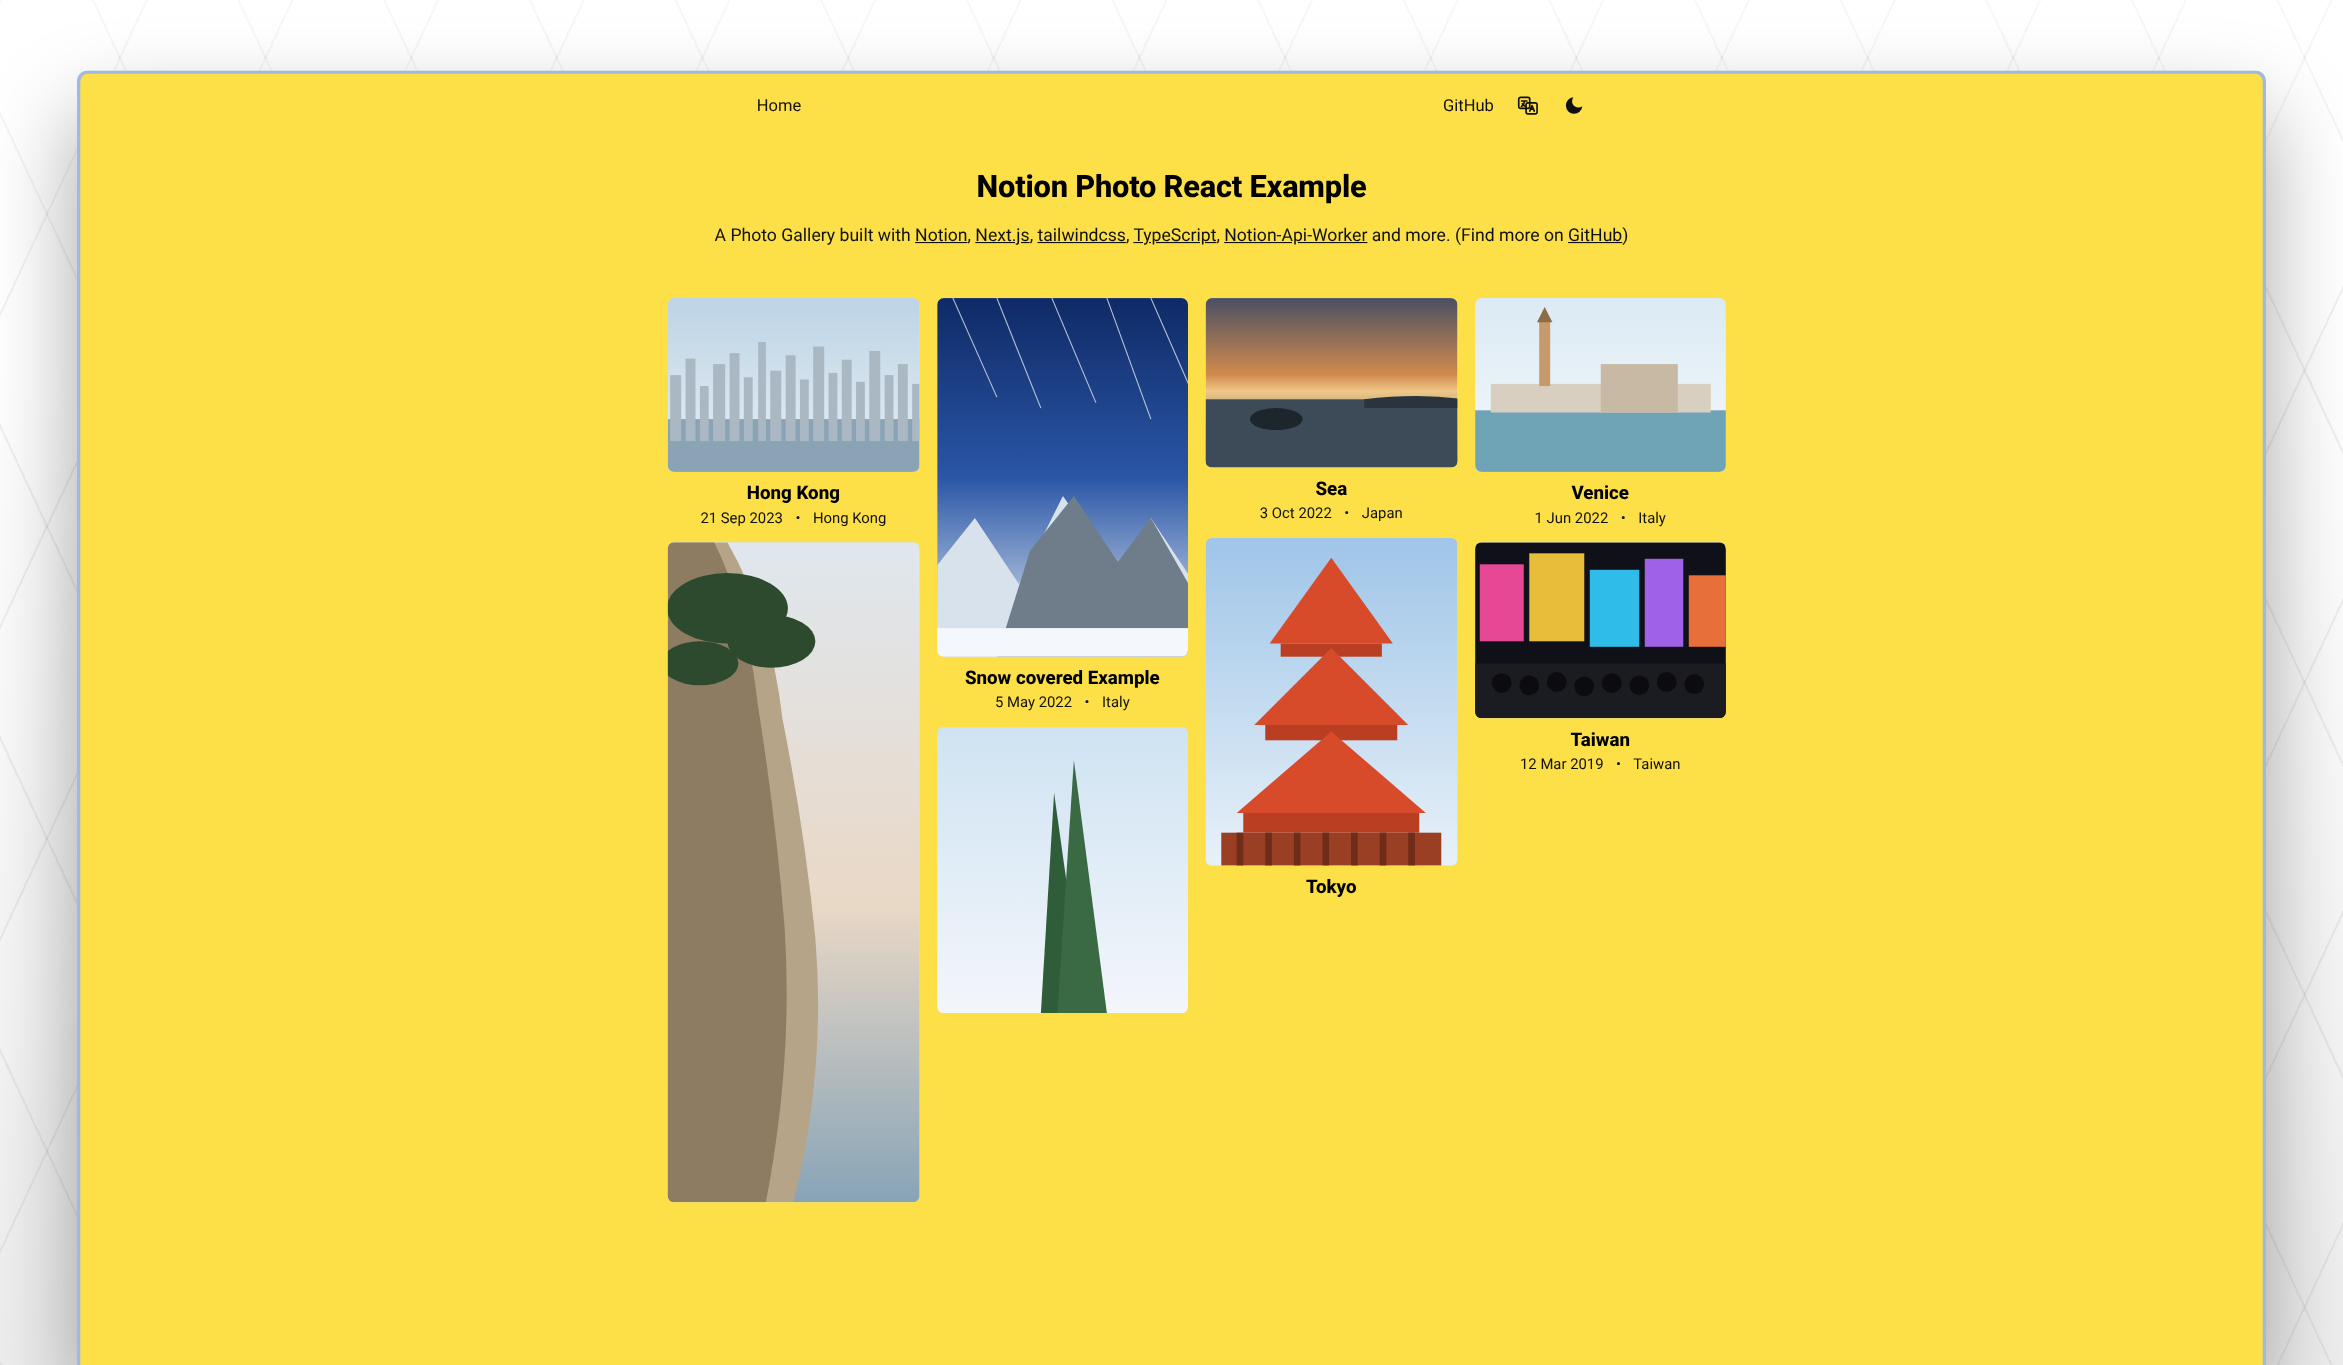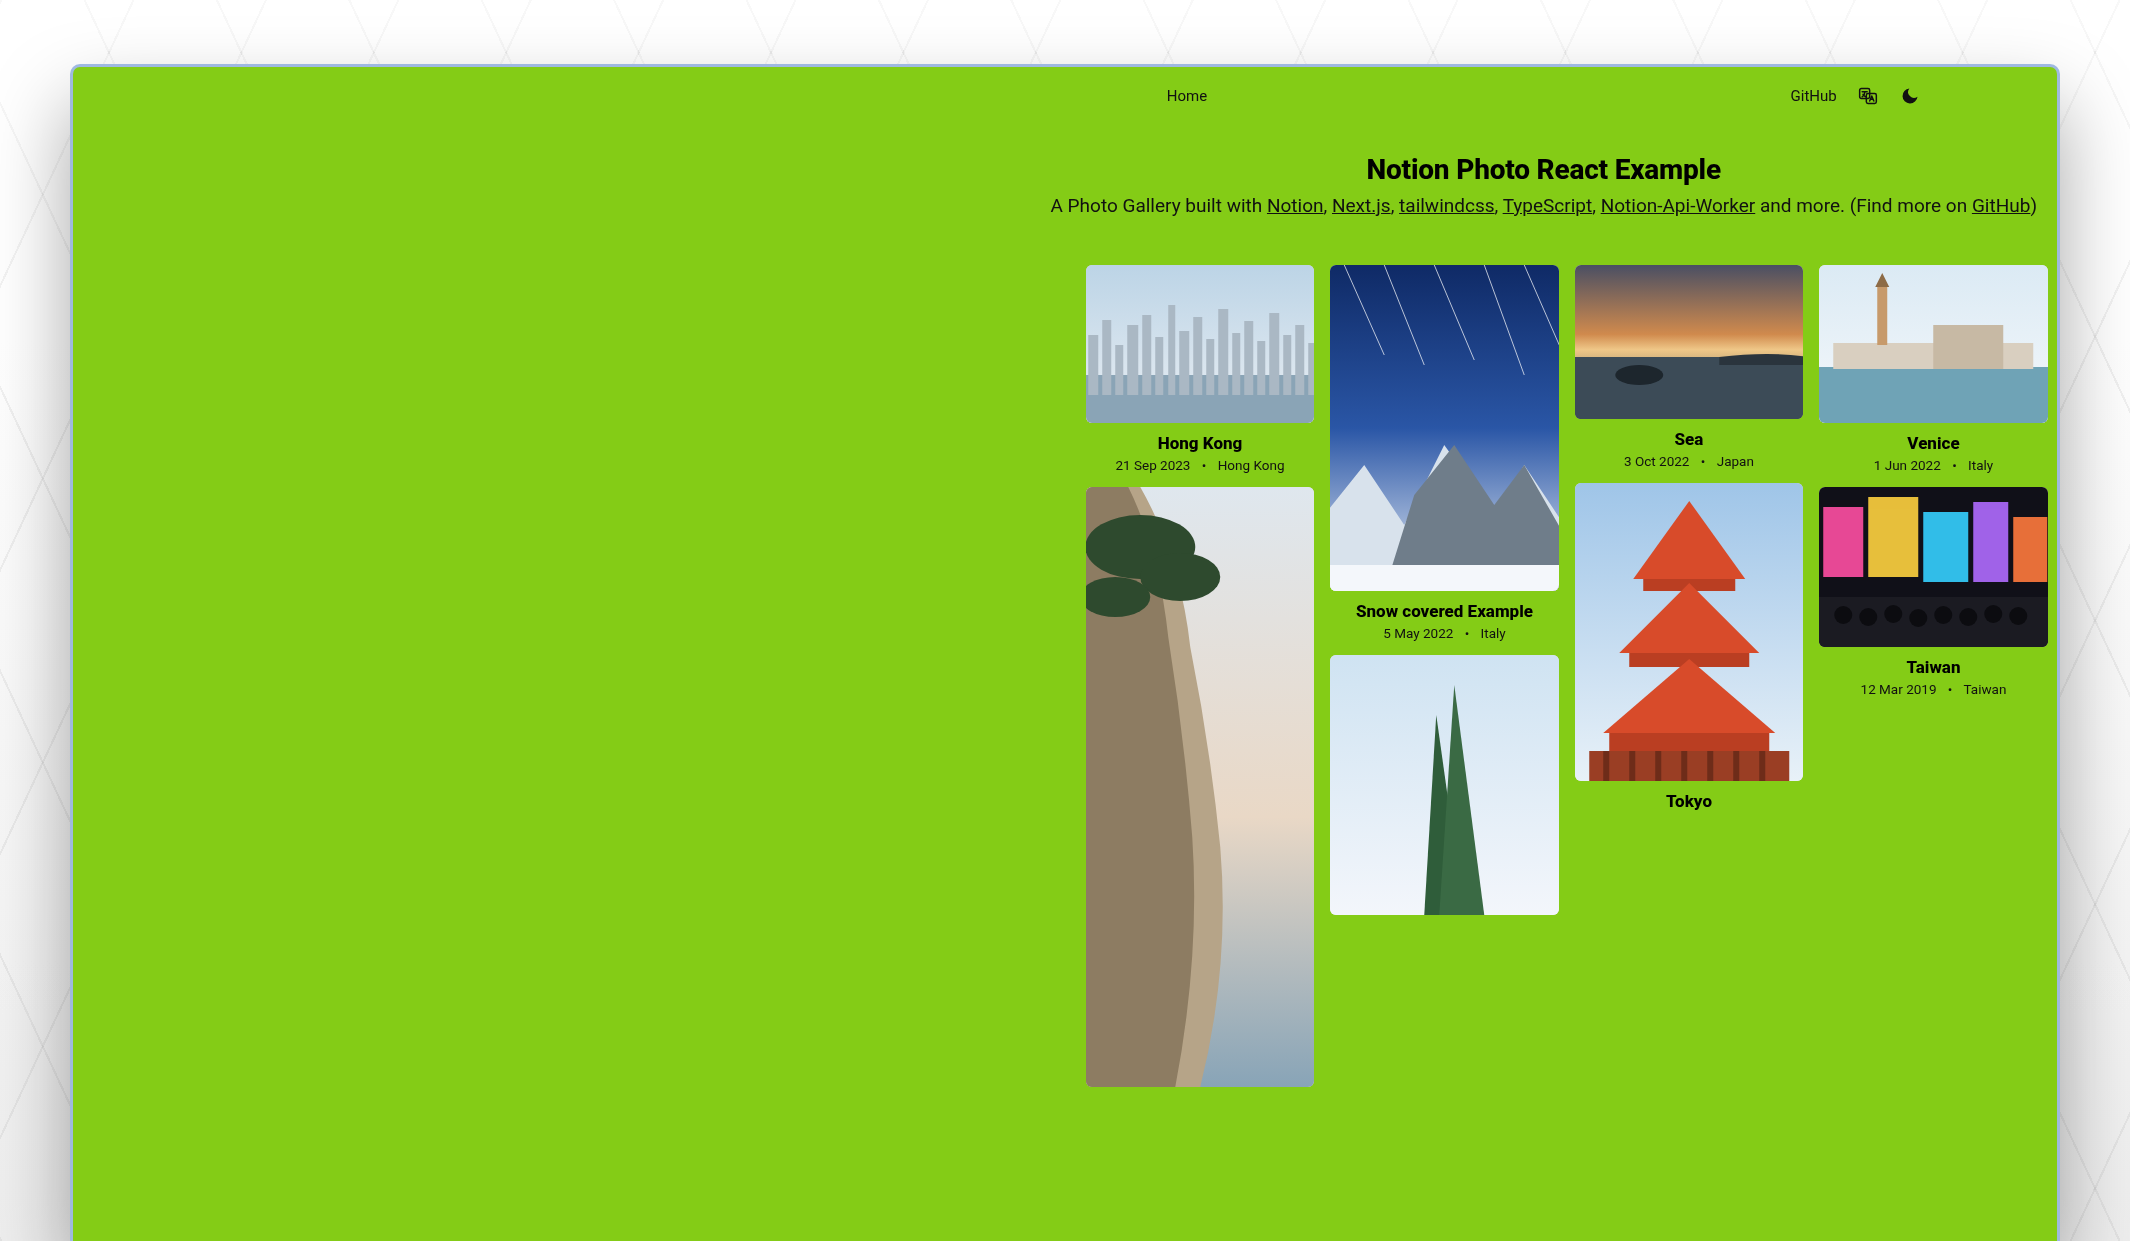--- a/index.html
+++ b/index.html
@@ -21,26 +21,25 @@
   filter: grayscale(1) contrast(1.05);
 }
 
 
 .window {
   position: absolute;
   left: 70px; right: 70px; top: 64px; bottom: 0;
   border: 3px solid #9fb9e1;
   border-radius: 10px 10px 0 0;
   border-bottom-width: 0;
-  background: #84cc16;
+  background: #fde047;
   box-shadow: 0 40px 80px rgba(0,0,0,0.35);
   overflow: hidden;
   display: flex;
   flex-direction: column;
-  align-items: flex-end;
 }
 .viewport { flex: 1; overflow: hidden; }
 
 
 .topnav {
   display: flex;
   justify-content: space-between;
   align-items: center;
   width: 770px;
   margin: 0 auto;
@@ -48,21 +47,21 @@
   font-size: 15px;
 }
 .topnav .left, .topnav .right { display: flex; align-items: center; gap: 20px; }
 .nav-link { color:#111; text-decoration:none; cursor:pointer; }
 .icon-btn { display:inline-flex; align-items:center; justify-content:center; width:22px; height:22px; cursor:pointer; color:#111; }
 .icon-btn svg { width:20px; height:20px; }
 
 
 .hero { text-align:center; padding: 36px 20px 20px; }
 .hero h1 { font-size: 28px; font-weight: 800; letter-spacing:-0.2px; }
-.subtitle { margin-top: 8px; font-size: 19px; color:#111; }
+.subtitle { margin-top: 18px; font-size: 16px; color:#111; }
 .subtitle a { color:#111; text-decoration: underline; cursor:pointer; }
 
 
 .gallery {
   width: 1008px;
   margin: 28px auto 0;
   display: flex;
   gap: 16px;
   padding-left: 46px;
 }

